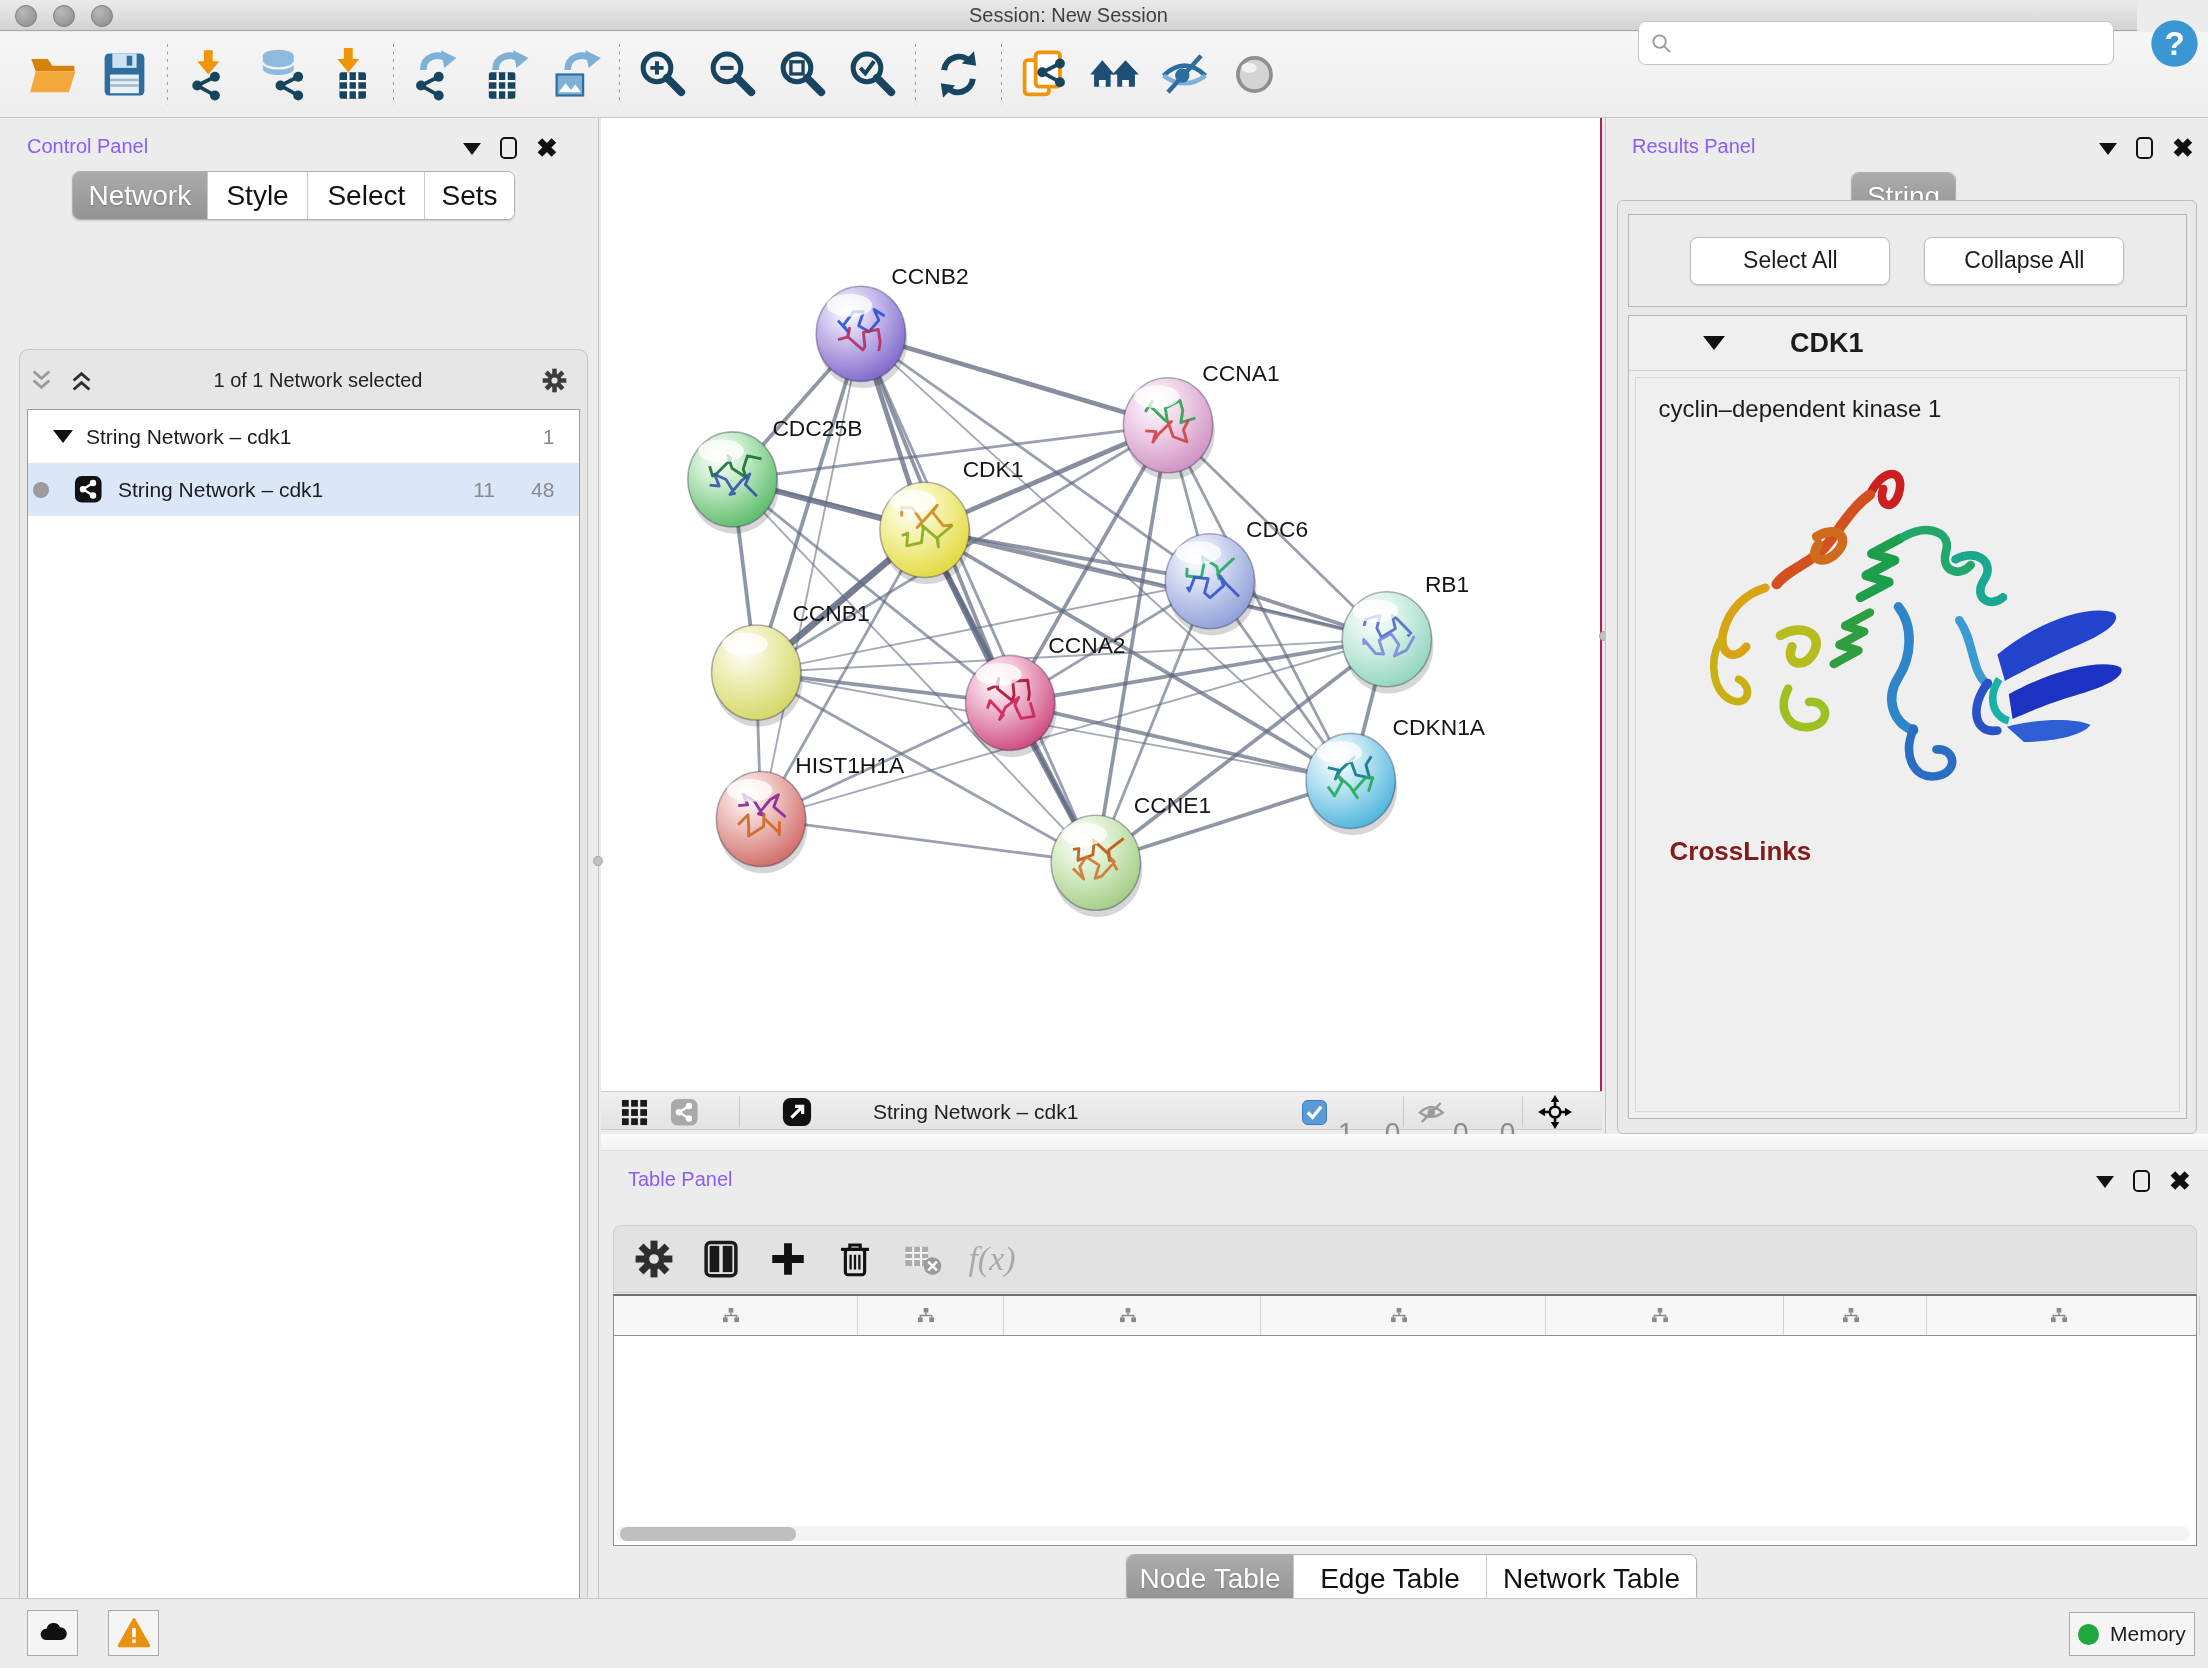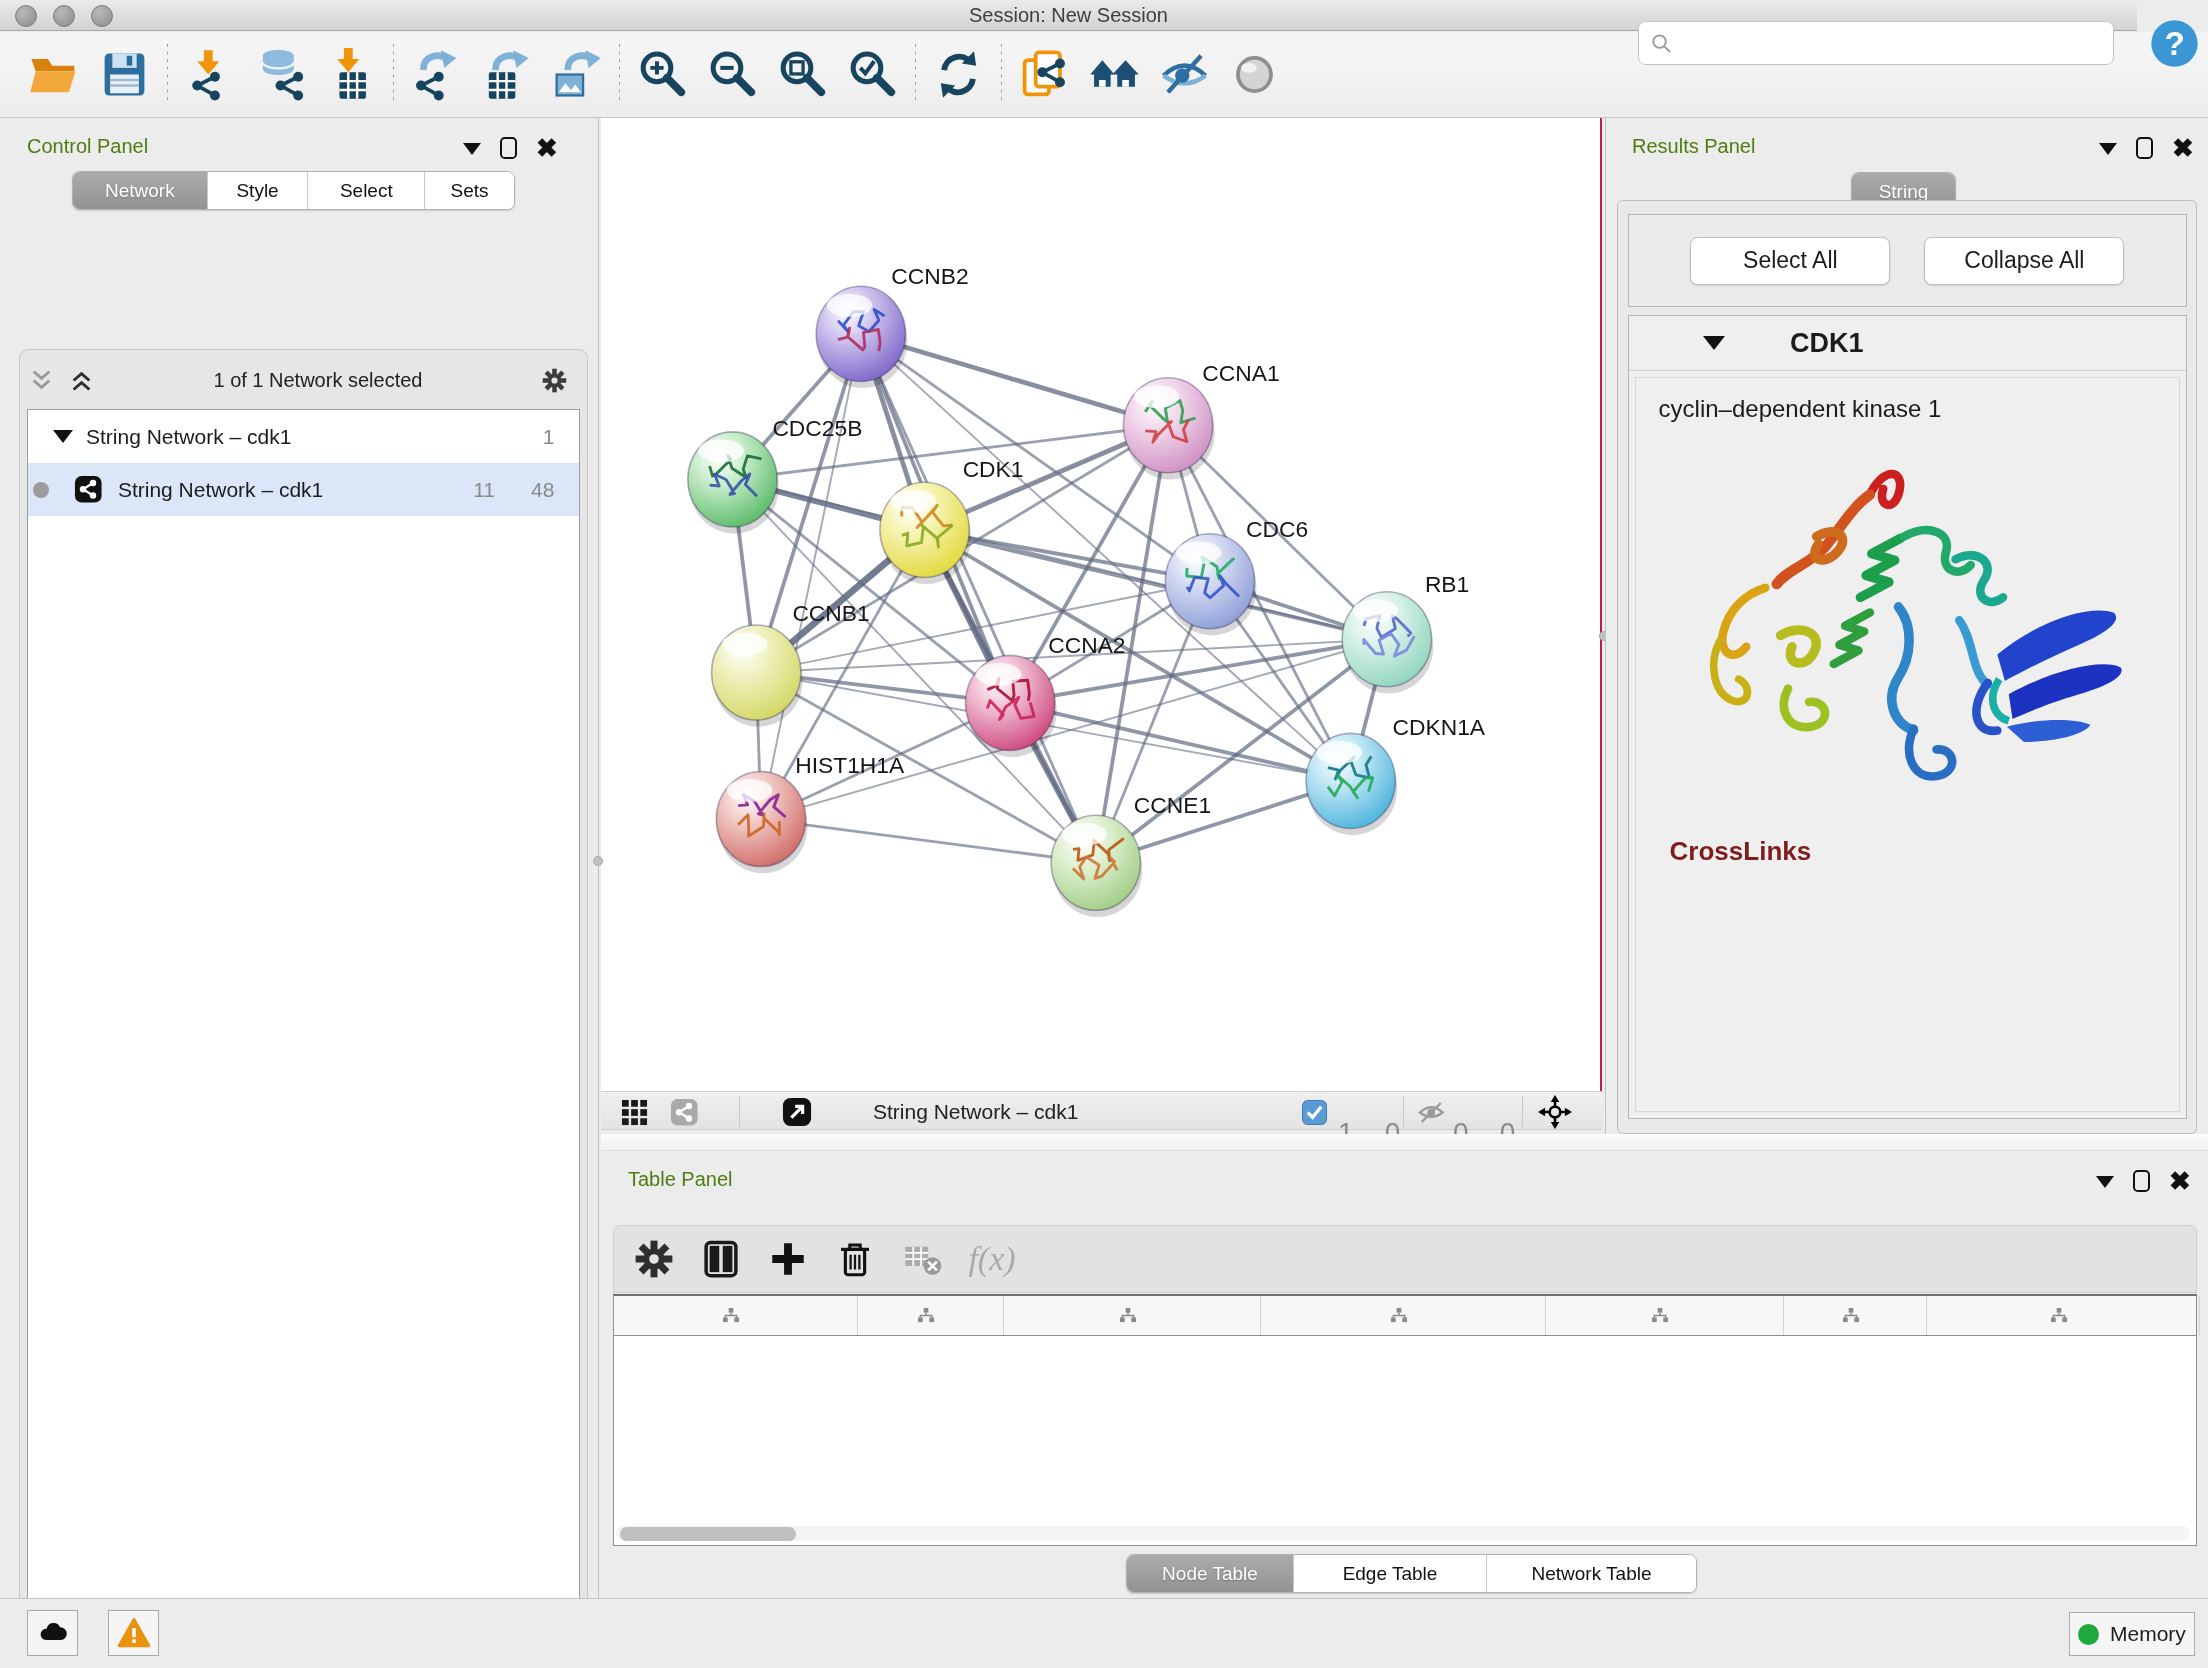--- a/index.html
+++ b/index.html
@@ -33,30 +33,30 @@
     background-image:linear-gradient(#9a9a9a 40%, rgba(0,0,0,0) 0%);
     background-size:1.9px 7.6px; background-repeat:repeat-y; }
   .searchbox { position:absolute; left:1638px; top:21px; width:476px; height:44px;
     background:#fff; border:1px solid #c3c3c3; border-radius:7.6px;
     display:flex; align-items:center; padding:0 11.4px; }
   .searchbox svg { width:23px; height:23px; margin-right:7.6px; flex:none; }
   .searchbox input { border:none; outline:none; flex:1; font-size:19px;
     font-family:"Liberation Sans",sans-serif; background:transparent; }
   .helpbtn { position:absolute; left:2148px; top:17px; width:53px; height:53px; }
   
-  .phead { position:absolute; font-size:20px; color:#4d7c0f; }
+  .phead { position:absolute; font-size:20px; color:#8b5cf6; }
   .picons { position:absolute; display:flex; gap:19px; align-items:center; height:25px; }
   .ic-collapse { width:0; height:0; border-left:9.5px solid transparent;
     border-right:9.5px solid transparent; border-top:12.4px solid #111; margin-top:3.8px; }
   .ic-float { width:17px; height:22px; border:2.9px solid #111; border-radius:4.8px; }
   .ic-close { font-size:26px; font-weight:bold; color:#111; line-height:22px; }
   .tabgroup { position:absolute; display:flex; border:1px solid #b1b1b1;
     border-radius:7.6px; overflow:hidden; background:#fff;
     box-shadow:0 1px 1.9px rgba(0,0,0,0.15); }
-  .tabgroup .tab { padding:7.6px 0; font-size:19px; text-align:center;
+  .tabgroup .tab { padding:7.6px 0; font-size:28px; text-align:center;
     background:#fff; color:#111; border-right:1px solid #c9c9c9; cursor:default; }
   .tabgroup .tab:last-child { border-right:none; }
   .tabgroup .tab.active { background:linear-gradient(#ababab,#939393); color:#fff;
     text-shadow:0 1px 1.9px rgba(0,0,0,0.25); }
   
   .control-panel { position:absolute; left:0; top:118px; width:599px; height:1480px;
     background:#ececec; border-right:1px solid #c2c2c2; }
   .cp-box { position:absolute; left:19px; top:231px; width:569px; height:1363px;
     background:#e6e6e6; border:1px solid #c6c6c6; border-radius:9.5px; }
   .cp-selector { position:absolute; left:7.6px; top:9.5px; right:7.6px; height:42px;

